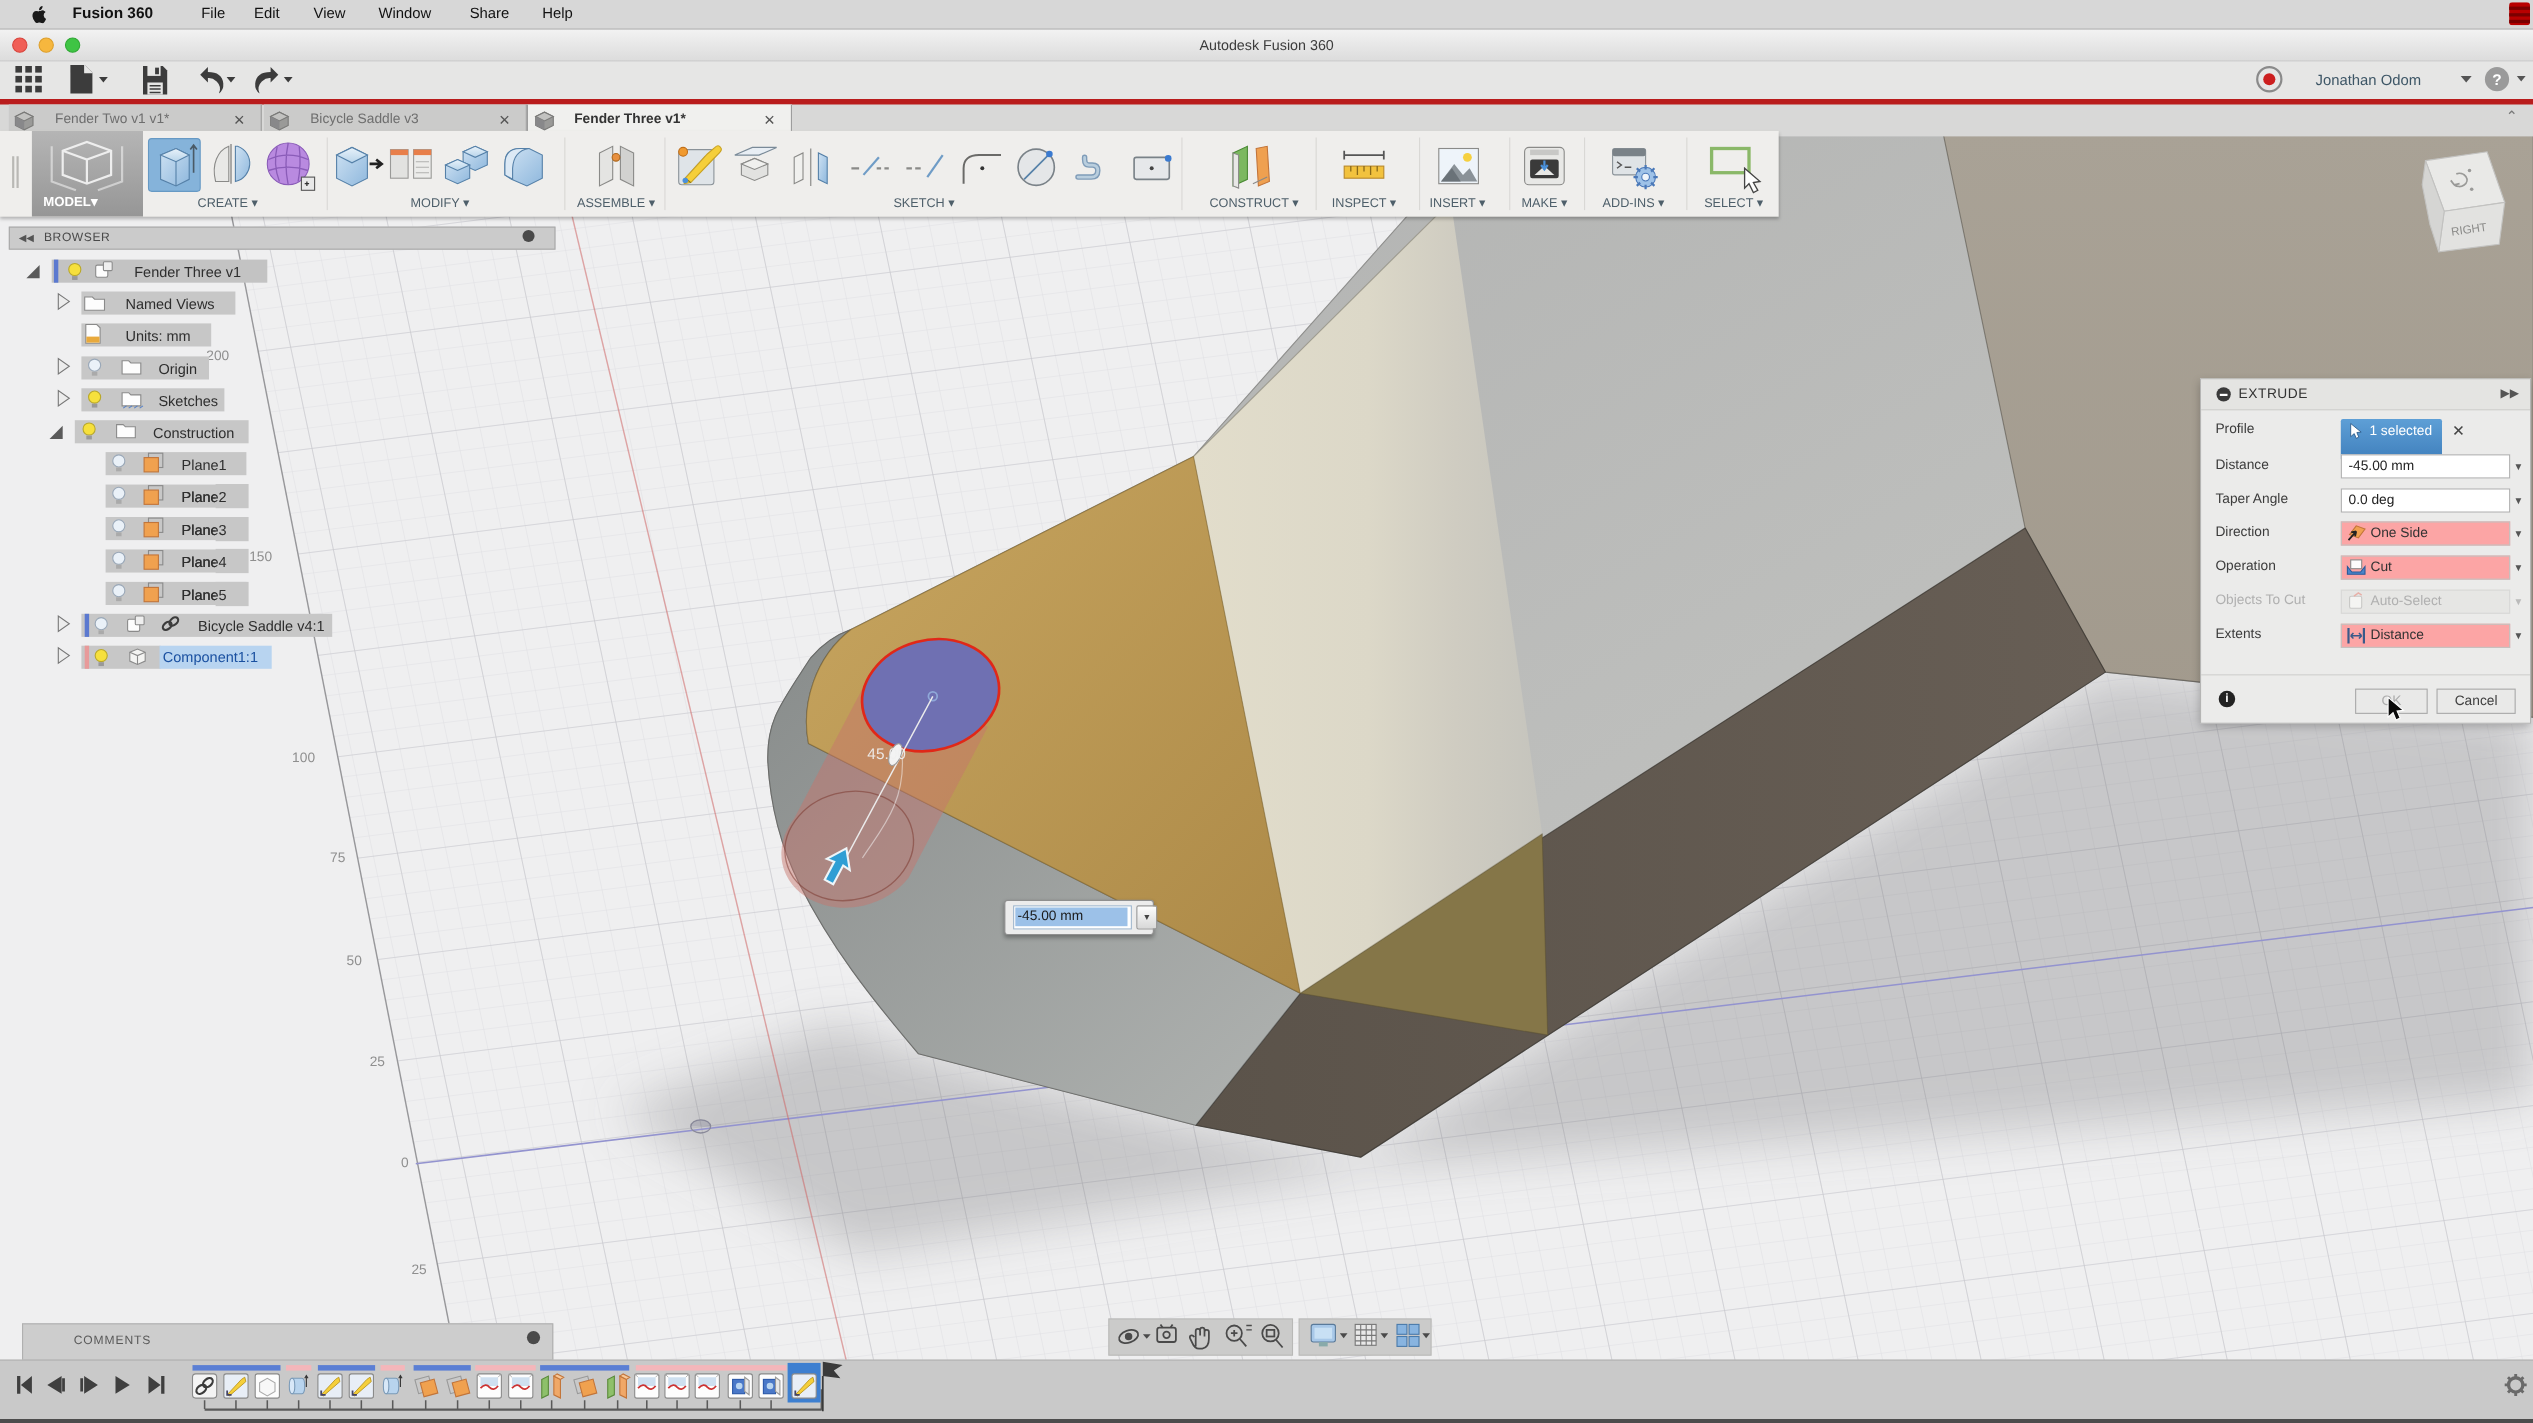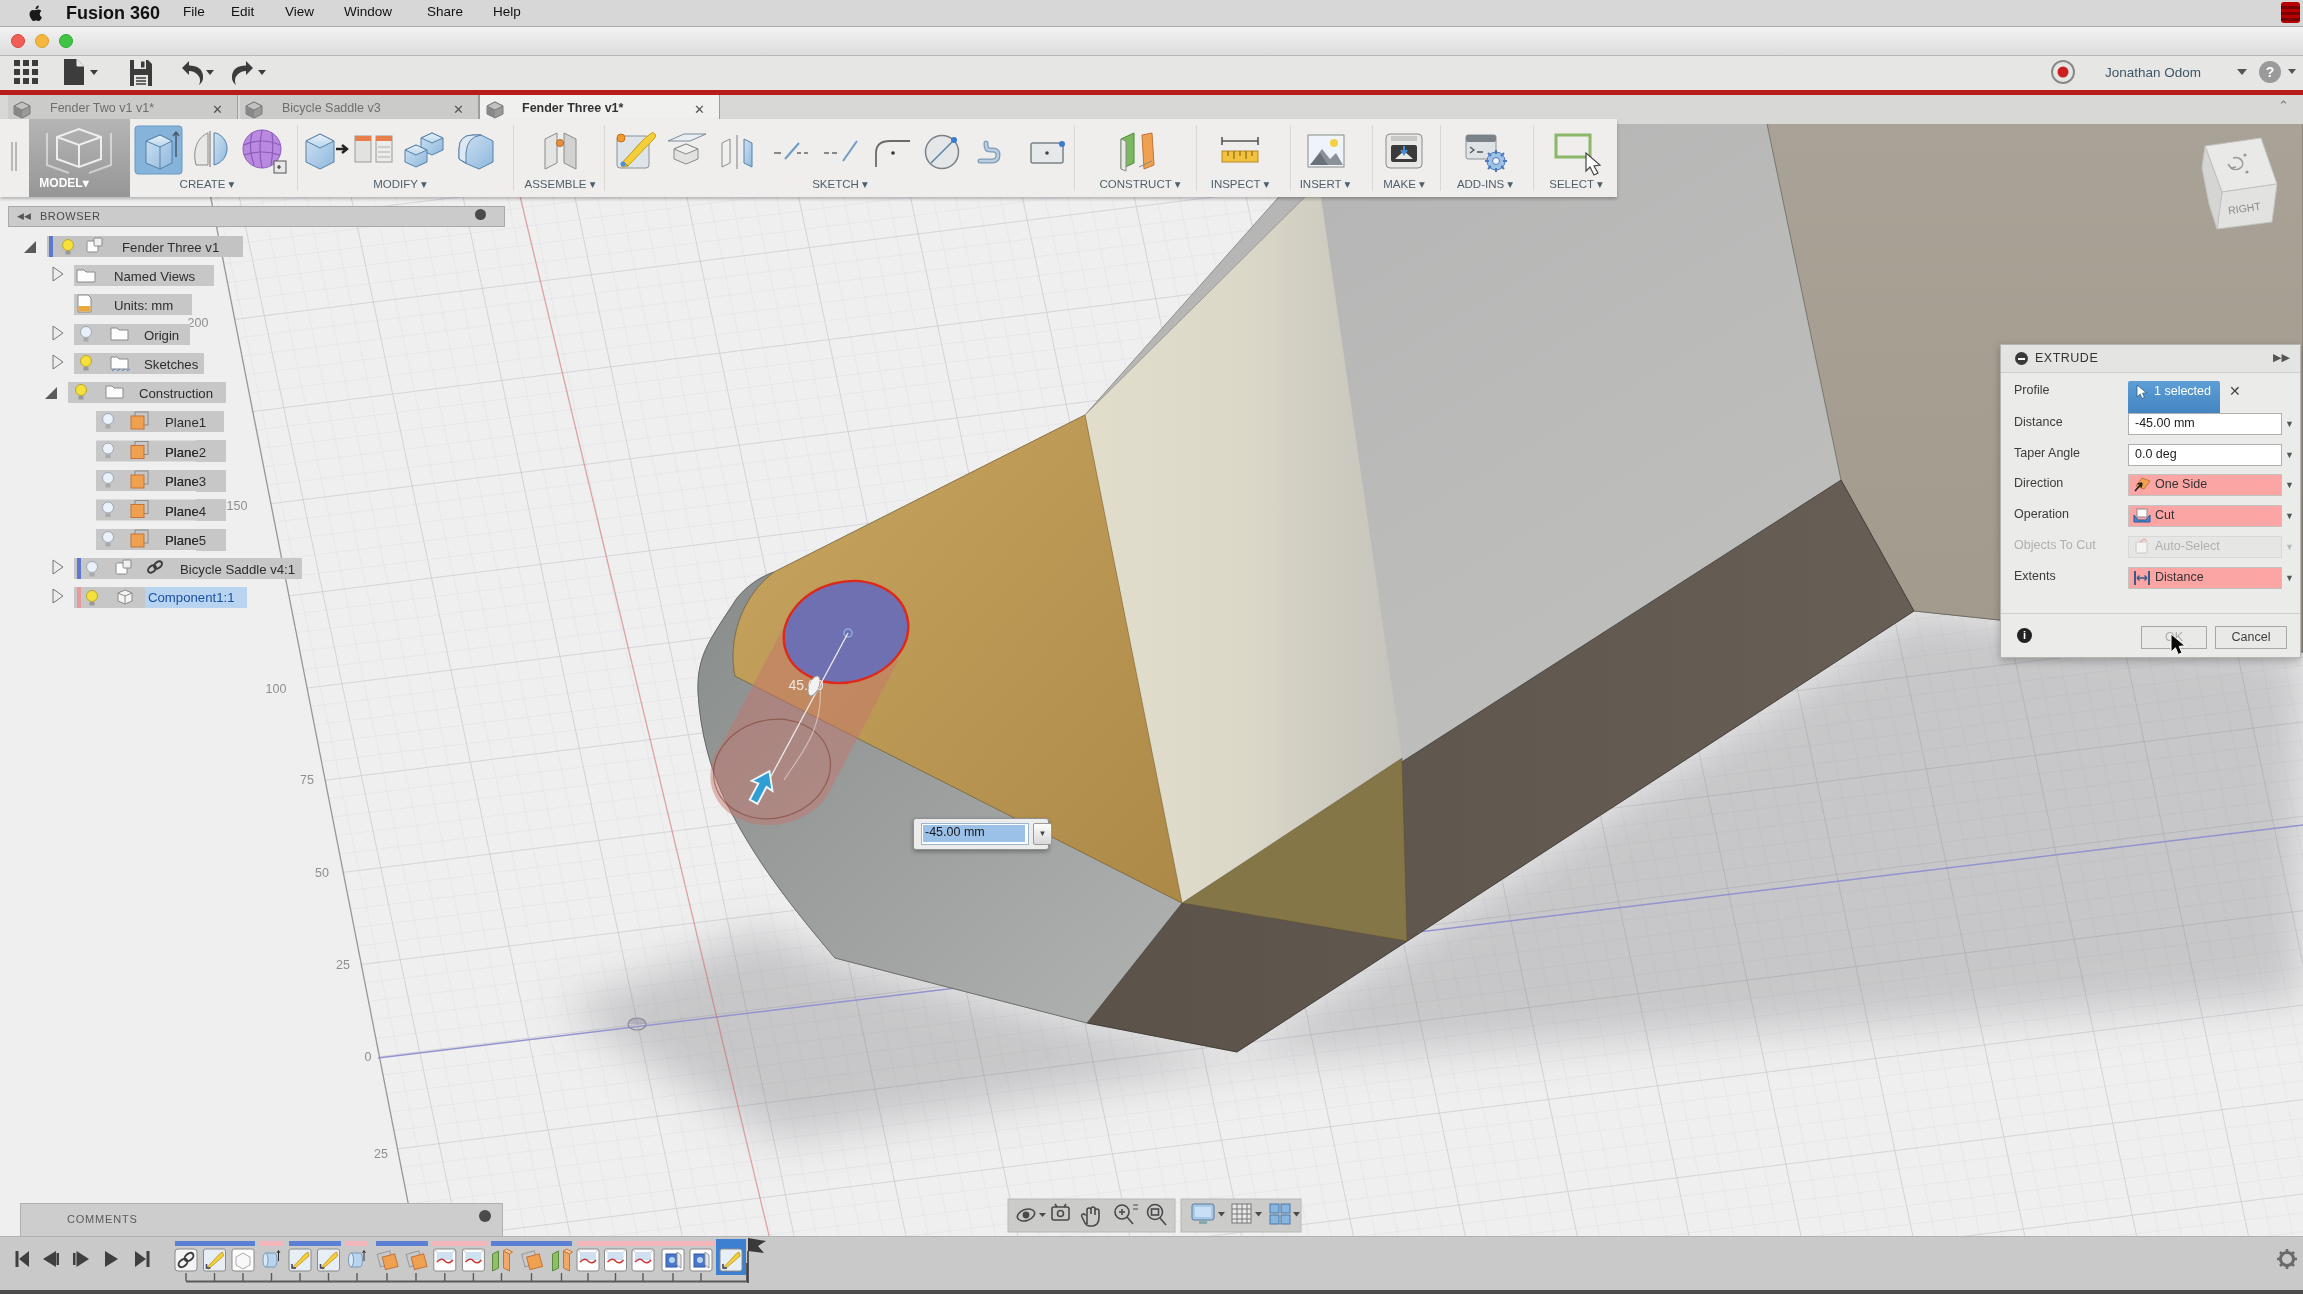--- a/index.html
+++ b/index.html
@@ -175,38 +175,39 @@
     <div class="abs" style="left:1px;top:1px;width:100px;height:17px;background:#9cc1e8;font-size:12.5px;color:#1a1a1a;padding-left:2px;">-45.00 mm</div>
   </div>
   <div class="abs" style="left:119px;top:4px;width:17px;height:20px;background:linear-gradient(#fdfdfd,#d8d8d8);border:1px solid #9a9a9a;border-radius:2px;font-size:8px;color:#444;text-align:center;line-height:20px;">▼</div>
 </div>
 
 <div class="abs" id="menubar">
   <svg class="mi" style="left:28px;top:5px;" width="15" height="17" viewBox="0 0 15 17">
     <path d="M10.7 0.5 Q10.9 2 9.9 3.2 Q8.9 4.4 7.5 4.3 Q7.3 2.9 8.3 1.7 Q9.4 0.5 10.7 0.5 Z
              M7.6 5.1 Q8.6 5.1 9.8 4.6 Q11.2 4.1 12.3 4.9 Q13 5.4 13.4 6 Q11.5 7.2 11.7 9.2 Q11.9 11.3 13.9 12.2 Q13.3 13.8 12.4 14.9 Q11.5 16.2 10.4 16 Q9.4 15.8 8.9 15.6 Q8.2 15.3 7.3 15.5 Q6.5 15.7 5.9 15.9 Q4.9 16.3 3.9 15.1 Q1.8 12.6 1.5 9.8 Q1.3 7.6 2.5 6.2 Q3.5 5 5 5 Q5.8 5 6.6 5.3 Q7.2 5.5 7.6 5.1 Z" fill="#1a1a1a"></path>
   </svg>
-  <b class="mi" style="left:66px;font-size:18px;top:3px;">Fusion 360</b>
+  <b class="mi" style="left:66px;font-size:14px;top:3px;">Fusion 360</b>
   <span class="mi" style="left:183px;">File</span>
   <span class="mi" style="left:231px;">Edit</span>
   <span class="mi" style="left:285px;">View</span>
   <span class="mi" style="left:344px;">Window</span>
   <span class="mi" style="left:427px;">Share</span>
   <span class="mi" style="left:493px;">Help</span>
   <svg class="mi" style="left:2281px;top:2px;" width="19" height="21">
       <rect width="19" height="21" rx="3" fill="#b80000"></rect>
       <rect y="4" width="19" height="3" fill="#7a0000"></rect>
       <rect y="10" width="19" height="3" fill="#7a0000"></rect>
       <rect y="16" width="19" height="3" fill="#7a0000"></rect>
     </svg>
 </div>
 <div class="abs" id="titlebar">
   <span class="tl" style="left:11px;background:#f05f57;border:1px solid #d8443c;"></span>
   <span class="tl" style="left:35px;background:#f6b73e;border:1px solid #dd9f2b;"></span>
   <span class="tl" style="left:59px;background:#3fc444;border:1px solid #2fa834;"></span>
+  <div class="abs" style="left:0;top:6px;width:2303px;text-align:center;font-size:13px;color:#3c3c3c;">Autodesk Fusion 360</div>
 </div>
 <div class="abs" id="qat">
 <svg width="2303" height="34" style="position:absolute;left:0;top:0;">
 
   <g fill="#3c3c3c">
     <rect x="14" y="4" width="6" height="6"></rect>
         <rect x="23" y="4" width="6" height="6"></rect>
         <rect x="32" y="4" width="6" height="6"></rect>
     <rect x="14" y="13" width="6" height="6"></rect>
         <rect x="23" y="13" width="6" height="6"></rect>

